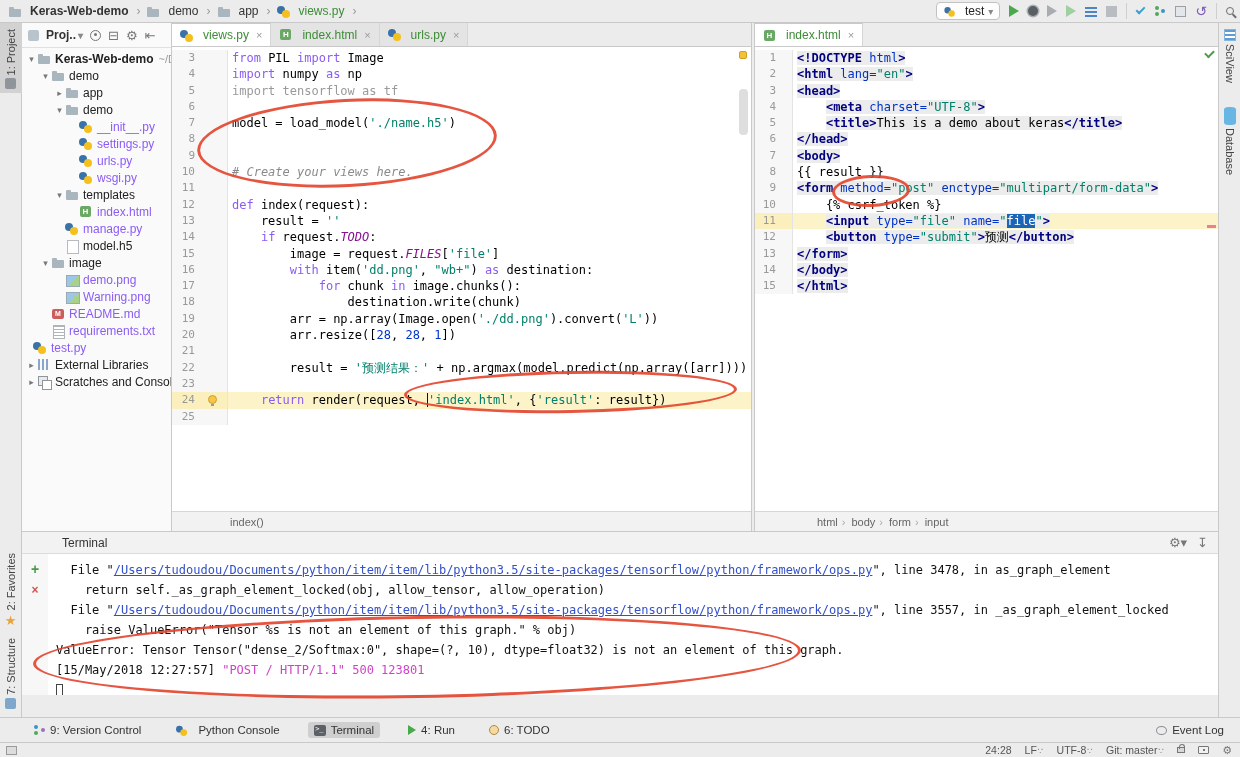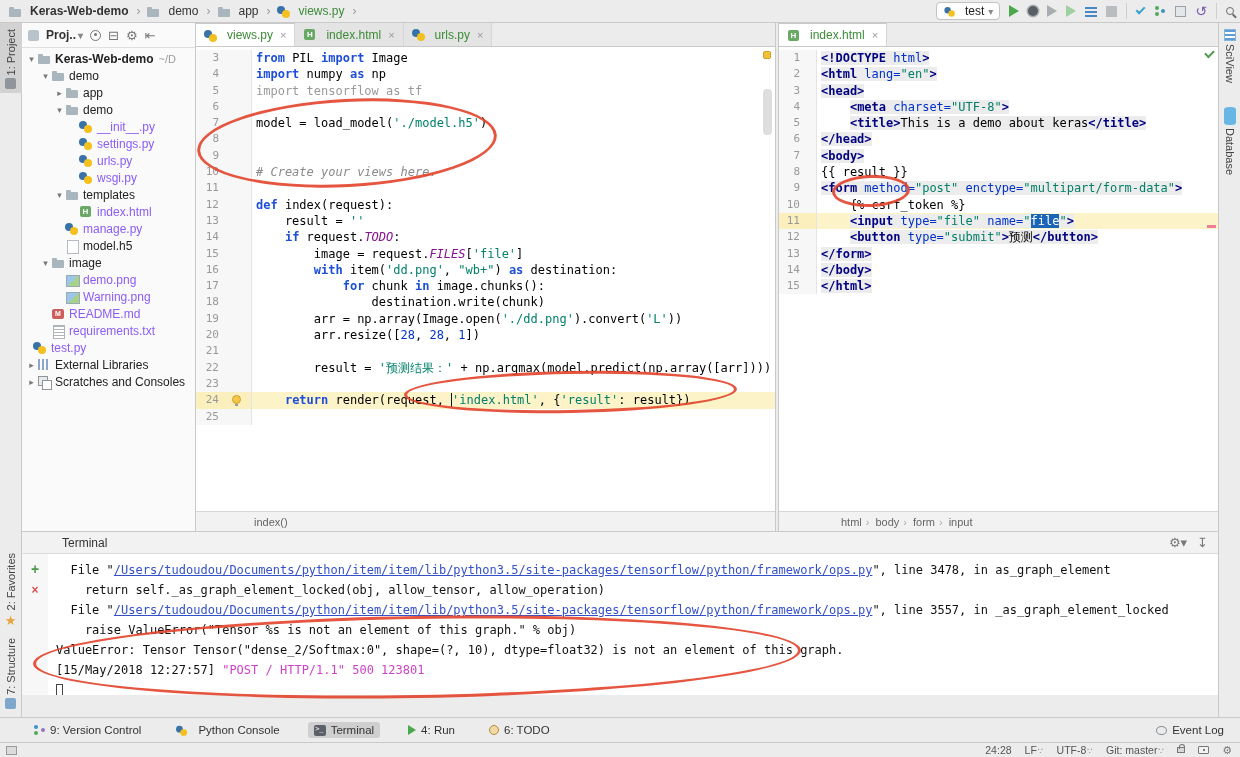--- a/index.html
+++ b/index.html
@@ -56,21 +56,21 @@
   .mini-ic { width:11px; height:11px; background:#8f959b; border-radius:2px; }
   .star { color:#e8a33d; font-size:13px; font-family:"DejaVu Sans",sans-serif; }
   .grid-ic { width:12px; height:12px; background:repeating-linear-gradient(0deg,#5e9cd3 0 2px,#fff 2px 4px),#5e9cd3; border:1px solid #87b6dd;}
   .db-ic { width:12px; height:10px; border-radius:5px/2.5px; background:#67b6e3; box-shadow:0 4px 0 #67b6e3, 0 8px 0 #67b6e3; margin-bottom:8px;}
   .struct-ic { width:11px; height:11px; background:#7fa7cc; border-radius:2px; }
 
   .center { flex:1; display:flex; flex-direction:column; min-width:0; }
   .workspace { height:508px; display:flex; min-height:0; flex:none; }
 
   
-  .project { width:174px; flex:none; background:#fafafa; border-right:1px solid #c9c9c9; display:flex; flex-direction:column; overflow:hidden;}
+  .project { width:150px; flex:none; background:#fafafa; border-right:1px solid #c9c9c9; display:flex; flex-direction:column; overflow:hidden;}
   .proj-head { height:25px; display:flex; align-items:center; gap:7px; padding:0 6px; border-bottom:1px solid #e0e0e0; color:#444; }
   .proj-head .name { font-weight:bold; color:#333; }
   .proj-head .name::after { content:"\25BE"; color:#888; margin-left:2px; font-size:10px;}
   .tree { flex:1; overflow:hidden; padding-top:2px; }
   .trow { height:17px; display:flex; align-items:center; white-space:nowrap; overflow:hidden; font-size:12px; color:#222; cursor:default;}
   .trow .arr { width:11px; flex:none; color:#777; font-size:9px; font-family:"DejaVu Sans",sans-serif; text-align:center;}
   .trow .lab.green { color:#8b5cf6; }
   .trow .lab.bold { font-weight:bold; }
   .trow .extra { color:#9a9a9a; margin-left:5px; font-size:11px;}
   .ic { width:14px; height:13px; display:inline-block; margin-right:4px; position:relative; flex:none; }
@@ -102,21 +102,21 @@
   .eline { display:flex; height:16.3px; line-height:16.3px; }
   .eline .ln { width:30px; text-align:right; padding-right:7px; color:#999; background:#f7f7f7; font-size:11px; flex:none;}
   .eline .fold { width:26px; background:#f7f7f7; border-right:1px solid #e4e4e4; flex:none; position:relative;}
   .eright .eline .ln { width:28px; }
   .eright .eline .fold { width:10px; }
   .eline .code { white-space:pre; flex:1; padding-left:4px; color:#000;}
   .eline.hl { background:#fdf3c8; }
   .eline.hl .ln, .eline.hl .fold { background:#fbf0bd; }
   .bulb { position:absolute; left:6px; top:3px; width:9px; height:9px; border-radius:50%; background:#f6c745; border:1px solid #caa032;}
   .bulb::after{content:""; position:absolute; left:2px; bottom:-3px; width:3px; height:2px; background:#9b9b9b;}
-  .tk-k{color:#1d4ed8;font-weight:bold;} .tk-s{color:#00806a;} .tk-n{color:#0033cc;}
+  .tk-k{color:#8b5cf6;font-weight:normal;} .tk-s{color:#00806a;} .tk-n{color:#0033cc;}
   .tk-c{color:#8a8a8a;font-style:italic;} .tk-d{color:#9a9a9a;margin-top:48px;} .tk-f{color:#871094;font-style:italic;}
   .tk-caret{border-left:1.4px solid #111;}
   .tk-tag{color:#000080;font-weight:bold;} .tk-attr{color:#0032c8;} .tk-aval{color:#00806a;}
   .tk-g{background:#ececec;} .tk-sel{background:#1a65b8;color:#fff;}
   .edcrumb { height:20px; background:#f2f2f2; border-top:1px solid #d6d6d6; display:flex; align-items:center; font-size:11px; color:#666; flex:none;}
   .edcrumb .bc { padding:0 2px; }
   .edcrumb .bc + .bc::before { content:"\203A"; color:#aaa; margin-right:6px; }
   .scrollmark-y { position:absolute; right:4px; top:4px; width:8px; height:8px; background:#f4c236; border:1px solid #cf9f22; border-radius:2px;}
   .scrollthumb { position:absolute; right:3px; top:42px; width:9px; height:46px; background:#d6d6d6; border-radius:4px; opacity:.8;}
   .inspect-ok { position:absolute; right:4px; top:3px; width:9px; height:6px; border-left:2px solid #4a9b4a; border-bottom:2px solid #4a9b4a; transform:rotate(-45deg);}
@@ -380,21 +380,21 @@
                 <span class="code"><span class="tk-d">import tensorflow as tf</span></span>
               </div>
               <div class="eline">
                 <span class="ln">6</span>
                 <span class="fold"></span>
                 <span class="code"></span>
               </div>
               <div class="eline">
                 <span class="ln">7</span>
                 <span class="fold"></span>
-                <span class="code"><span>model = load_model(</span><span class="tk-s">'./model.h5'</span><span>)</span></span>
+                <span class="code"><span>model = load_model(</span><span class="tk-s">'./name.h5'</span><span>)</span></span>
               </div>
               <div class="eline">
                 <span class="ln">8</span>
                 <span class="fold"></span>
                 <span class="code"></span>
               </div>
               <div class="eline">
                 <span class="ln">9</span>
                 <span class="fold"></span>
                 <span class="code"></span>

